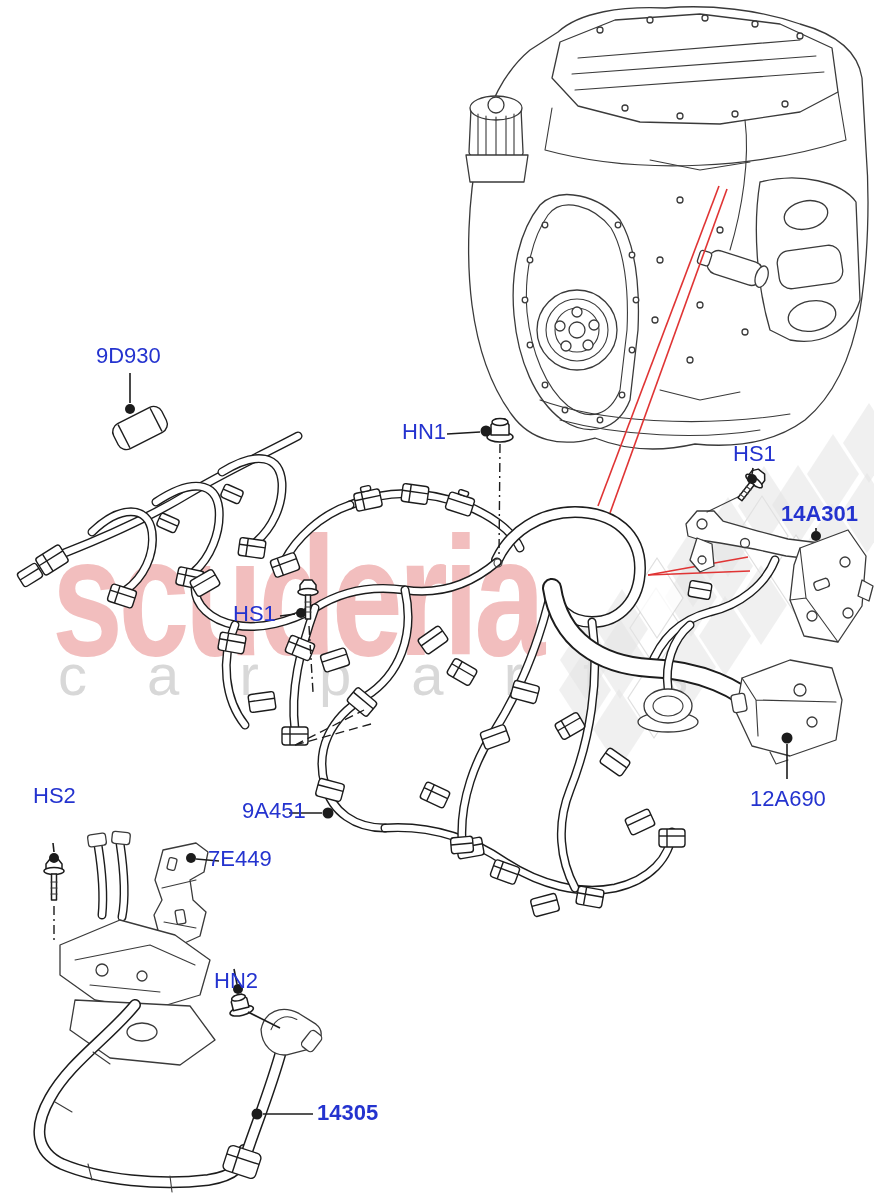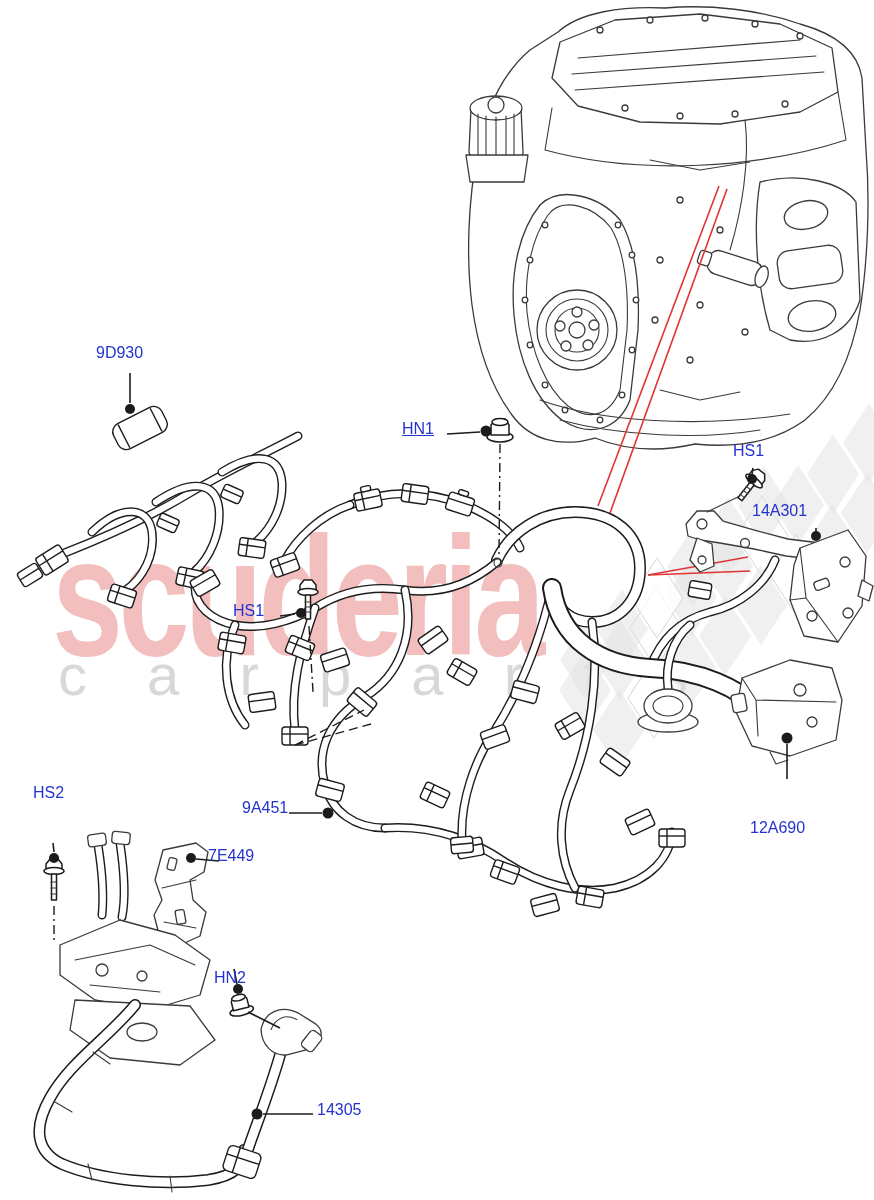--- a/index.html
+++ b/index.html
@@ -3,35 +3,35 @@
 <meta charset="utf-8">
 <style>
   html,body{margin:0;padding:0;}
   #stage{
     position:relative;width:874px;height:1200px;
     background:var(--c-bg,#fff);overflow:hidden;
     font-family:"Liberation Sans",sans-serif;
   }
   #artwork{position:absolute;left:0;top:0;}
   .label{
-    position:absolute;font-size:16px;line-height:1;
+    position:absolute;font-size:22px;line-height:1;
     color:var(--c-label,#2433cf);white-space:nowrap;
     cursor:pointer;
   }
   .l-9d930{left:96px;top:345px;}
-  .l-hn1{left:402px;top:421px;text-decoration:underline;}
+  .l-hn1{left:402px;top:421px;}
   .l-hs1a{left:733px;top:443px;}
-  .l-14a301{left:752px;top:503px;}
+  .l-14a301{left:781px;top:503px;font-weight:bold;}
   .l-hs1b{left:233px;top:603px;}
   .l-9a451{left:242px;top:800px;}
-  .l-12a690{left:750px;top:820px;}
+  .l-12a690{left:750px;top:788px;}
   .l-7e449{left:208px;top:848px;}
   .l-hs2{left:33px;top:785px;}
   .l-hn2{left:214px;top:970px;}
-  .l-14305{left:317px;top:1102px;}
+  .l-14305{left:317px;top:1102px;font-weight:bold;}
 
   
   .art{stroke:var(--c-art,#333);fill:#fff;stroke-width:1.3;stroke-linejoin:round;stroke-linecap:round;}
   .artline{stroke:var(--c-art,#333);fill:none;stroke-width:1.1;stroke-linejoin:round;stroke-linecap:round;}
   .tubeO{fill:none;stroke:var(--c-line,#1c1c1c);stroke-width:12;stroke-linecap:round;}
   .tubeI{fill:none;stroke:#fff;stroke-width:9;stroke-linecap:round;}
   .tubeOm{fill:none;stroke:var(--c-line,#1c1c1c);stroke-width:9;stroke-linecap:round;}
   .tubeIm{fill:none;stroke:#fff;stroke-width:6.2;stroke-linecap:round;}
   .tubeOb{fill:none;stroke:var(--c-line,#1c1c1c);stroke-width:20;stroke-linecap:round;}
   .tubeIb{fill:none;stroke:#fff;stroke-width:16;stroke-linecap:round;}

